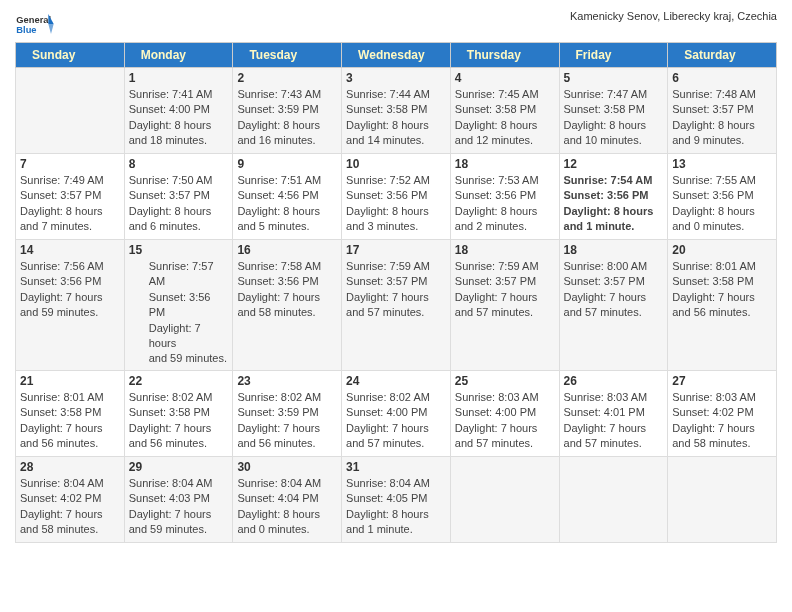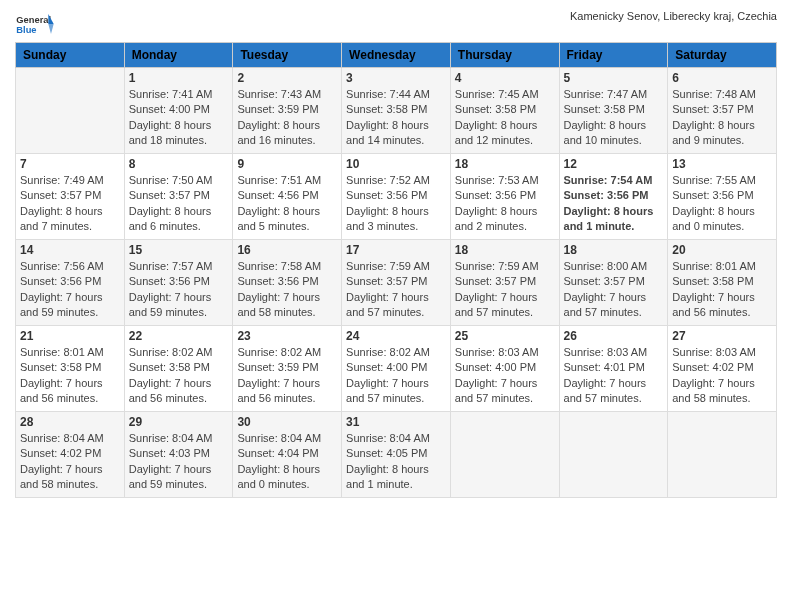--- a/index.html
+++ b/index.html
@@ -42,22 +42,22 @@
       color: #333;
       font-weight: normal;
     }
     table {
       width: 100%;
       border-collapse: collapse;
       table-layout: fixed;
     }
     thead tr th {
       background-color: #2979c7;
-      color: #000000;
-      padding: 5px 7px;
+      color: #fef9c3;
+      padding: 5px 16px;
       font-size: 12px;
       text-align: left;
       border: 1px solid #ccc;
     }
     tbody tr td {
       vertical-align: top;
       border: 1px solid #ddd;
       padding: 3px 4px;
       font-size: 9.5px;
       color: #333;
@@ -212,21 +212,21 @@
         <tr>
           <td>
             <span class="day-num">14</span>
             <div class="day-info" style="white-space: pre-line;">Sunrise: 7:56 AM
 Sunset: 3:56 PM
 Daylight: 7 hours
 and 59 minutes.</div>
           </td>
           <td>
             <span class="day-num">15</span>
-            <div class="day-info" style="white-space: pre-line;">Sunrise: 7:57 AM
+            <div class="day-info" style="white-space: pre-line; margin-left: 20px;">Sunrise: 7:57 AM
 Sunset: 3:56 PM
 Daylight: 7 hours
 and 59 minutes.</div>
           </td>
           <td>
             <span class="day-num">16</span>
             <div class="day-info" style="white-space: pre-line;">Sunrise: 7:58 AM
 Sunset: 3:56 PM
 Daylight: 7 hours
 and 58 minutes.</div>

